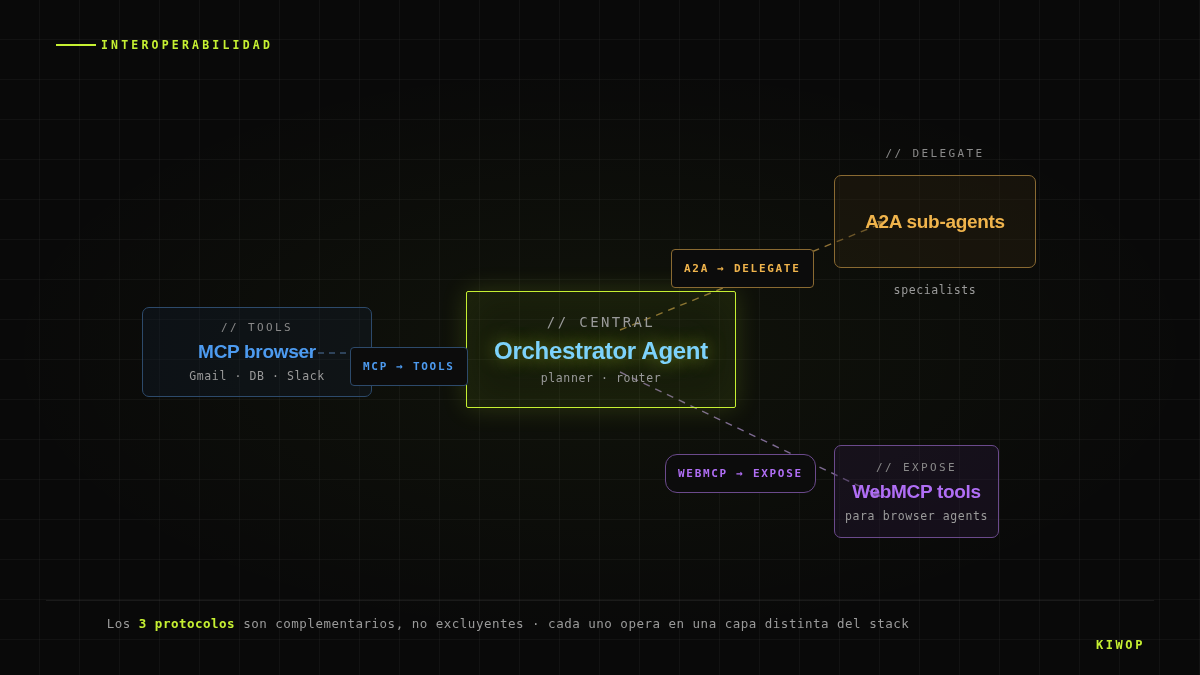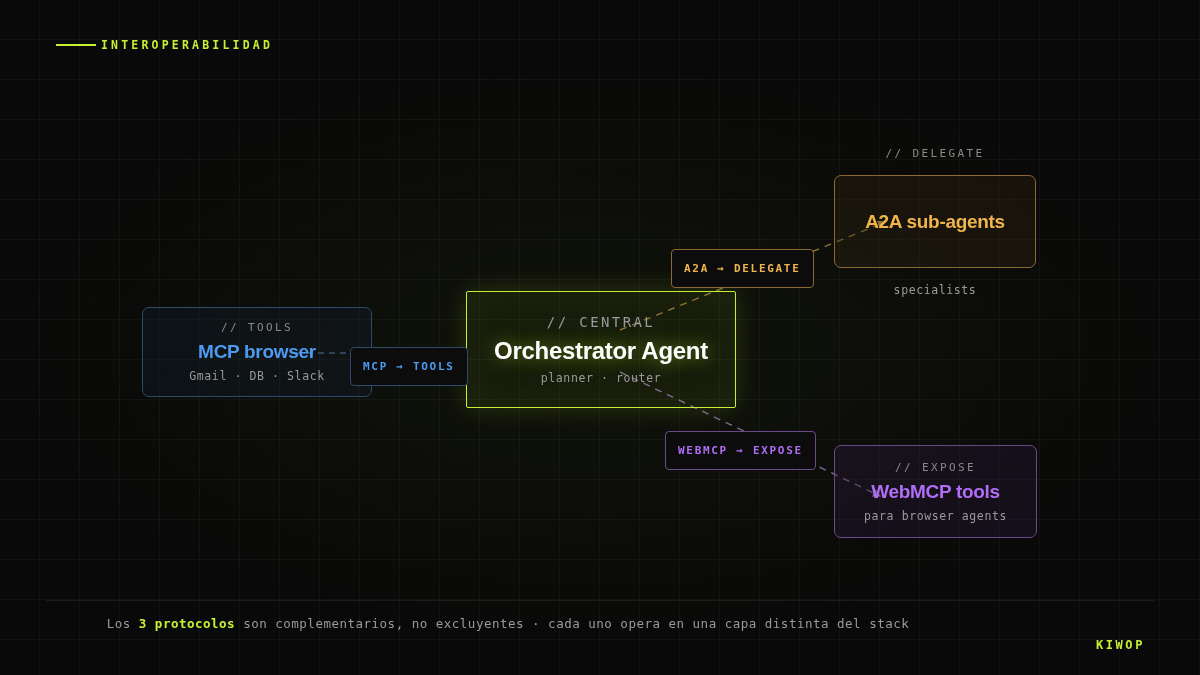--- a/index.html
+++ b/index.html
@@ -79,37 +79,37 @@
   
   #node-central {
     left:466px; top:291px; width:270px; height:117px;
     border-color:#c6f032;
     background:rgba(120,150,20,0.085);
     border-radius:2px;
     box-shadow:0 0 26px rgba(198,240,50,0.16), inset 0 0 40px rgba(198,240,50,0.05);
   }
   #node-central .kicker { color:#9a9a9a; font-size:14px; }
   #node-central .title {
-    color:#ffffff; font-size:24px;
+    color:#7dd3fc; font-size:24px;
     text-shadow:0 0 18px rgba(198,240,50,0.55);
     text-align:right;
   }
 
   
   #node-delegate {
     left:834px; top:175px; width:202px; height:93px;
     border-color:#8a6a32;
     background:rgba(50,38,16,0.35);
     gap:44px;
   }
   #node-delegate .title { color:#f0b44c;text-align:center; }
 
   
   #node-expose {
-    left:834px; top:445px; width:203px; height:93px;
+    left:834px; top:445px; width:165px; height:93px;
     border-color:#6b4a8c;
     background:rgba(40,24,56,0.38);
   }
   #node-expose .title { color:#b06ef5; }
 
   
   .chip {
     position:absolute;
     font-family:"DejaVu Sans Mono", monospace;
     font-size:11px; font-weight:700; letter-spacing:1.7px;
@@ -118,22 +118,22 @@
   }
   #chip-mcp {
     left:350px; top:347px;
     color:#4d9bf0; border-color:#2d4a6b;
   }
   #chip-a2a {
     left:671px; top:249px;
     color:#f0b44c; border-color:#8a6a32;
   }
   #chip-webmcp {
-    left:665px; top:431px;
-    color:#b06ef5; border-color:#6b4a8c;
+    left:665px; top:454px;
+    color:#b06ef5; border-color:#6b4a8c;border-radius:12px;
   }
 
   
   #footer-rule {
     position:absolute; left:46px; top:600px; width:1108px; height:1px;
     background:rgba(255,255,255,0.07);
   }
   #footer-text {
     position:absolute; left:0; top:616px; width:1016px;
     text-align:center;

